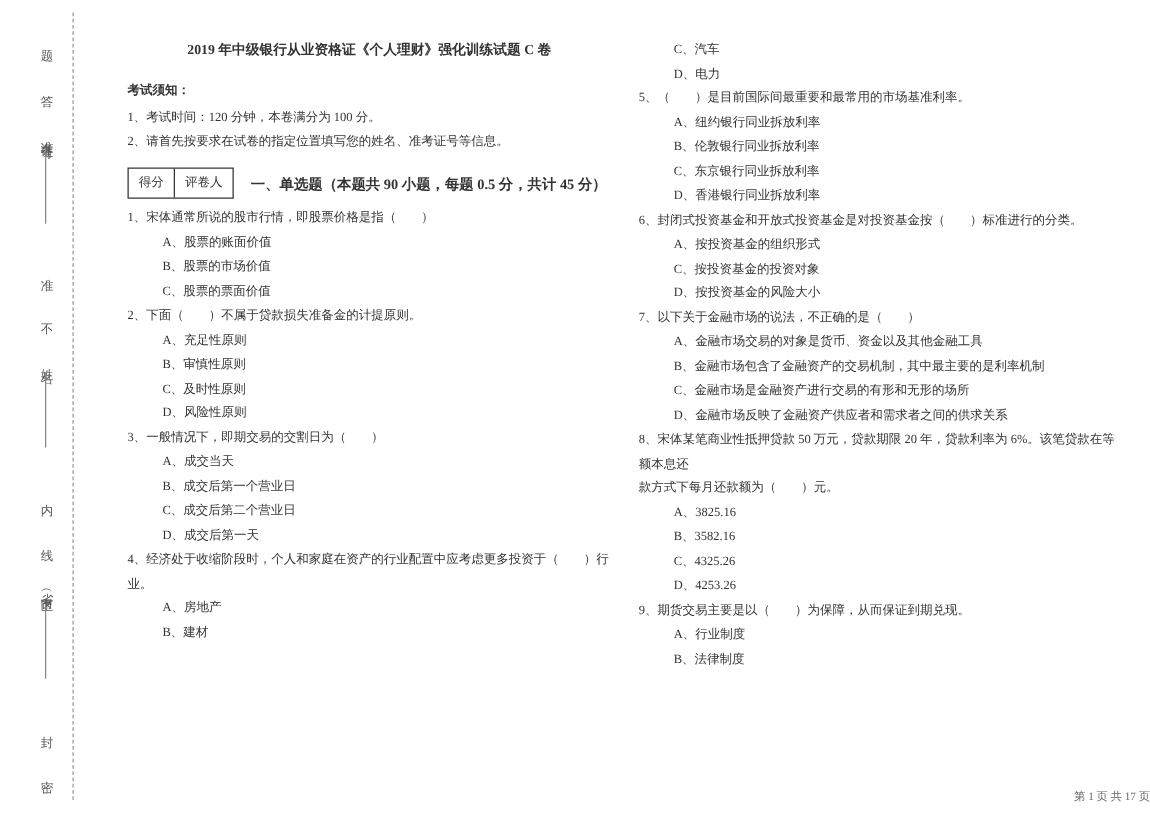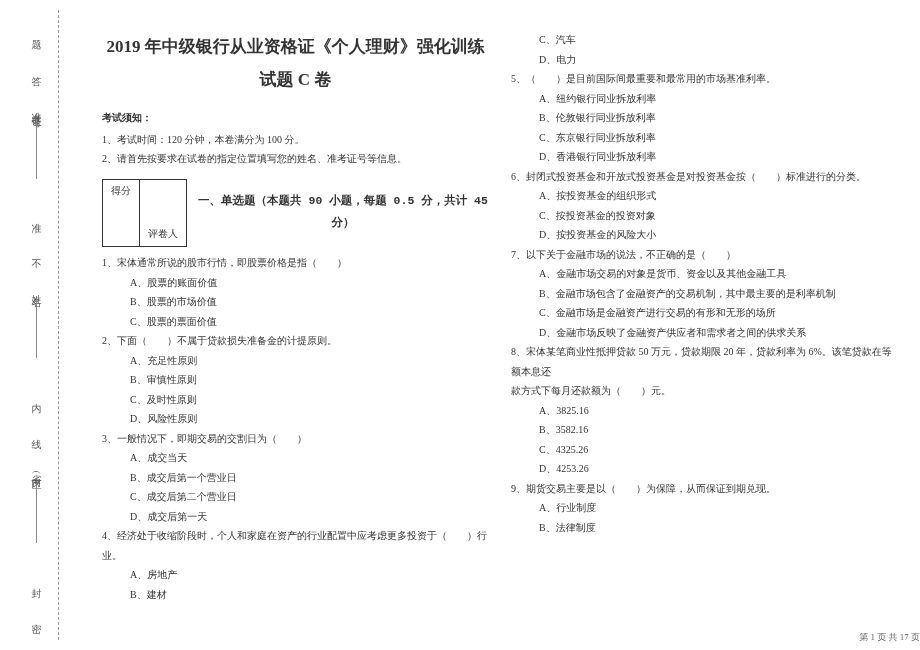--- a/index.html
+++ b/index.html
@@ -48,34 +48,34 @@
       right: 0;
       height: 100%;
       display: flex;
       gap: 22px;
       padding: 30px 22px 10px 30px;
     }
     .col { flex: 1; line-height: 1.95; font-size: 10px; }
     .title {
       text-align: center;
       font-weight: bold;
-      font-size: 17px;
+      font-size: 11px;
       margin-bottom: 12px;
     }
     .section-head { font-weight: bold; margin: 12px 0 2px 0; }
     .score-box {
       display: inline-flex;
       border: 1px solid #333;
       margin: 6px 0;
     }
     .score-box span {
       padding: 2px 8px;
       border-right: 1px solid #333;
     }
-    .score-box span:last-child { border-right: none; margin-top: 43px; }
+    .score-box span:last-child { border-right: none; }
     .big-section {
       text-align: center;
       font-weight: bold;
       font-size: 11.5px;
       margin: 4px 0 6px 0;
     }
     .q { margin-left: 0; }
     .opt { margin-left: 28px; }
     .footer {
       position: absolute;
@@ -114,21 +114,21 @@
 </div>
 
 <div class="sheet">
 
   <div class="col">
     <div class="title">2019 年中级银行从业资格证《个人理财》强化训练试题 C 卷</div>
     <div class="section-head">考试须知：</div>
     <div>1、考试时间：120 分钟，本卷满分为 100 分。</div>
     <div>2、请首先按要求在试卷的指定位置填写您的姓名、准考证号等信息。</div>
 
-    <div style="display:flex; align-items:center; gap:10px; margin-top:4px;font-family:Liberation Mono, monospace;">
+    <div style="display:flex; align-items:flex-end; gap:10px; margin-top:4px;">
       <div class="score-box">
         <span>得分</span>
         <span>评卷人</span>
       </div>
       <div class="big-section" style="flex:1;">一、单选题（本题共 90 小题，每题 0.5 分，共计 45 分）</div>
     </div>
 
     <div class="q">1、宋体通常所说的股市行情，即股票价格是指（　　）</div>
     <div class="opt">A、股票的账面价值</div>
     <div class="opt">B、股票的市场价值</div>

